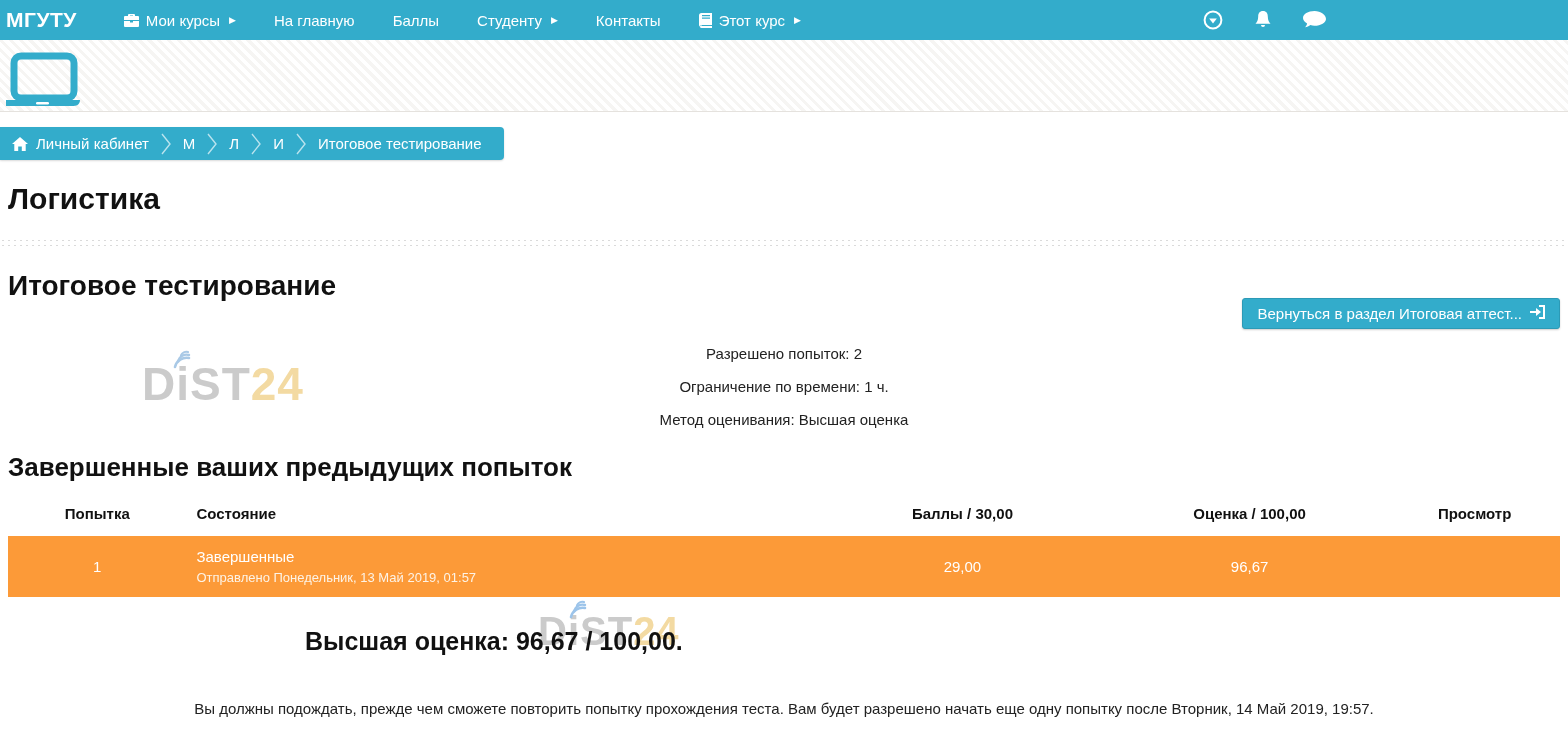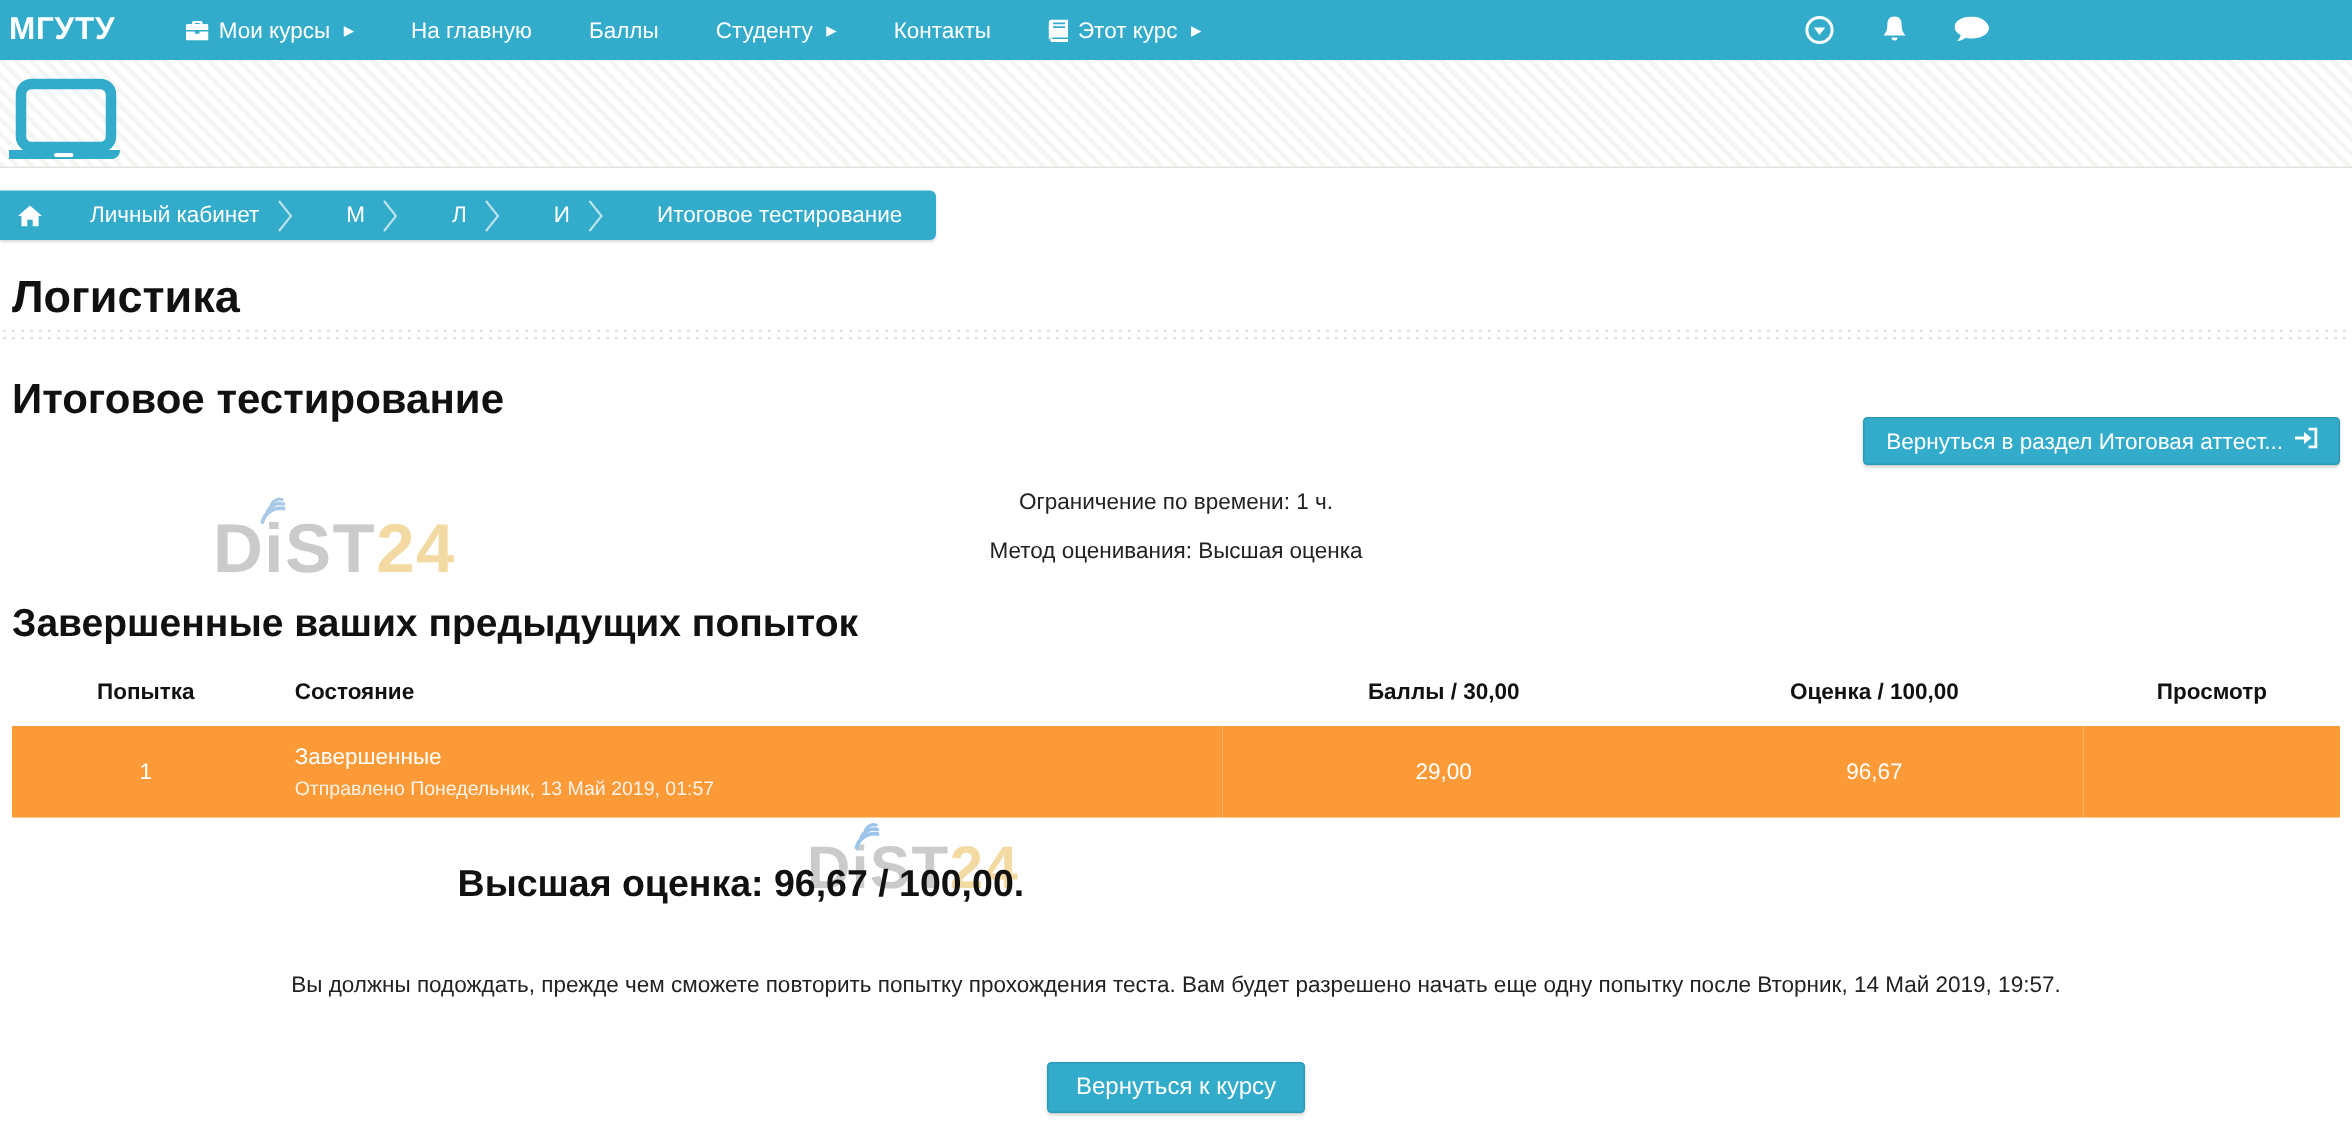--- a/index.html
+++ b/index.html
@@ -20,26 +20,26 @@
   
   .banner { height:72px; border-bottom:1px solid #e5e2de; position:relative;
     background:repeating-linear-gradient(45deg,#f6f5f3 0 3px,#ffffff 3px 7px); }
   .laptop { position:absolute; left:4px; top:12px; }
 
   
   .breadcrumb-row { margin-top:15px; }
   .breadcrumb { display:inline-flex; align-items:center; height:33px; background:#33accb;
     color:#fff; font-size:15px; padding:0 22px 0 12px; border-radius:0 4px 4px 0;
     box-shadow:0 1px 2px rgba(0,0,0,.15); }
-  .breadcrumb .crumb { cursor:pointer;margin-left:24px; }
+  .breadcrumb .crumb { cursor:pointer; }
   .breadcrumb .sep { margin:0 12px; display:flex; align-items:center; opacity:.75; }
   .breadcrumb .home-icon { margin-right:8px; display:flex; align-items:center; }
 
   
-  h1.course-title { font-size:30px; font-weight:bold; margin:22px 8px 0 8px; color:#111; }
+  h1.course-title { font-size:30px; font-weight:bold; margin:22px 8px 20px 8px; color:#111; }
   .dotted-divider { height:14px; margin:0 0 6px 0;
     background-image:radial-gradient(#dadada 1.1px, transparent 1.1px);
     background-size:6px 5px; background-position:0 2px; }
 
   .quiz-head-row { display:flex; justify-content:space-between; align-items:flex-start; margin:20px 8px 0 8px; }
   h2.quiz-title { font-size:28px; font-weight:bold; color:#111; }
   .btn { background:#33accb; color:#fff; border:1px solid #2c9ab6; border-radius:3px;
     font-size:15px; font-family:inherit; padding:6px 14px; cursor:pointer;
     display:inline-flex; align-items:center; gap:8px; box-shadow:0 1px 2px rgba(0,0,0,.2);margin-top:28px; }
 
@@ -199,20 +199,21 @@
   </div>
 
   <div class="quiz-info">
     <span class="dist24 wm-info">
       <svg class="arcs" width="34" height="24" viewBox="0 0 34 24" fill="none">
         <path d="M6 22a12 12 0 0 1 14-9" stroke="#a9c9e6" stroke-width="2.6" stroke-linecap="round"></path>
         <path d="M9 16a9 9 0 0 1 11-6" stroke="#a9c9e6" stroke-width="2.4" stroke-linecap="round"></path>
         <path d="M12 10.5a6 6 0 0 1 7-3.5" stroke="#a9c9e6" stroke-width="2.2" stroke-linecap="round"></path>
       </svg><span>DiST</span><span class="num">24</span>
     </span>
+    <p>Разрешено попыток: 2</p>
     <p>Ограничение по времени: 1 ч.</p>
     <p>Метод оценивания: Высшая оценка</p>
   </div>
 
   <h2 class="results-title">Завершенные ваших предыдущих попыток</h2>
 
   <table class="attempts">
     <colgroup>
         <col style="width:11.5%">
         <col style="width:40.5%">

